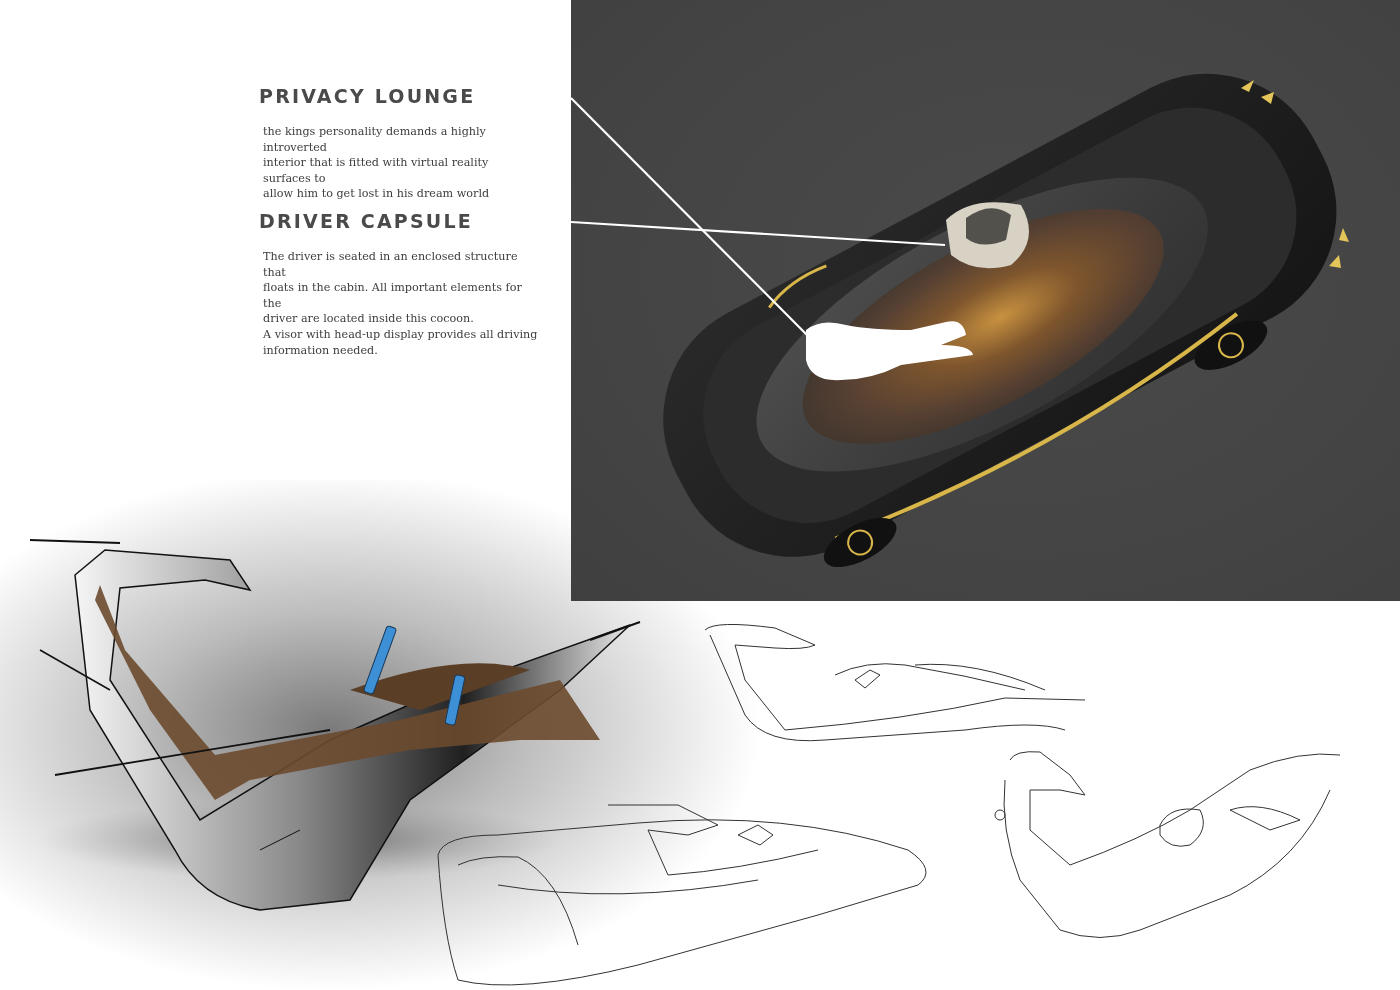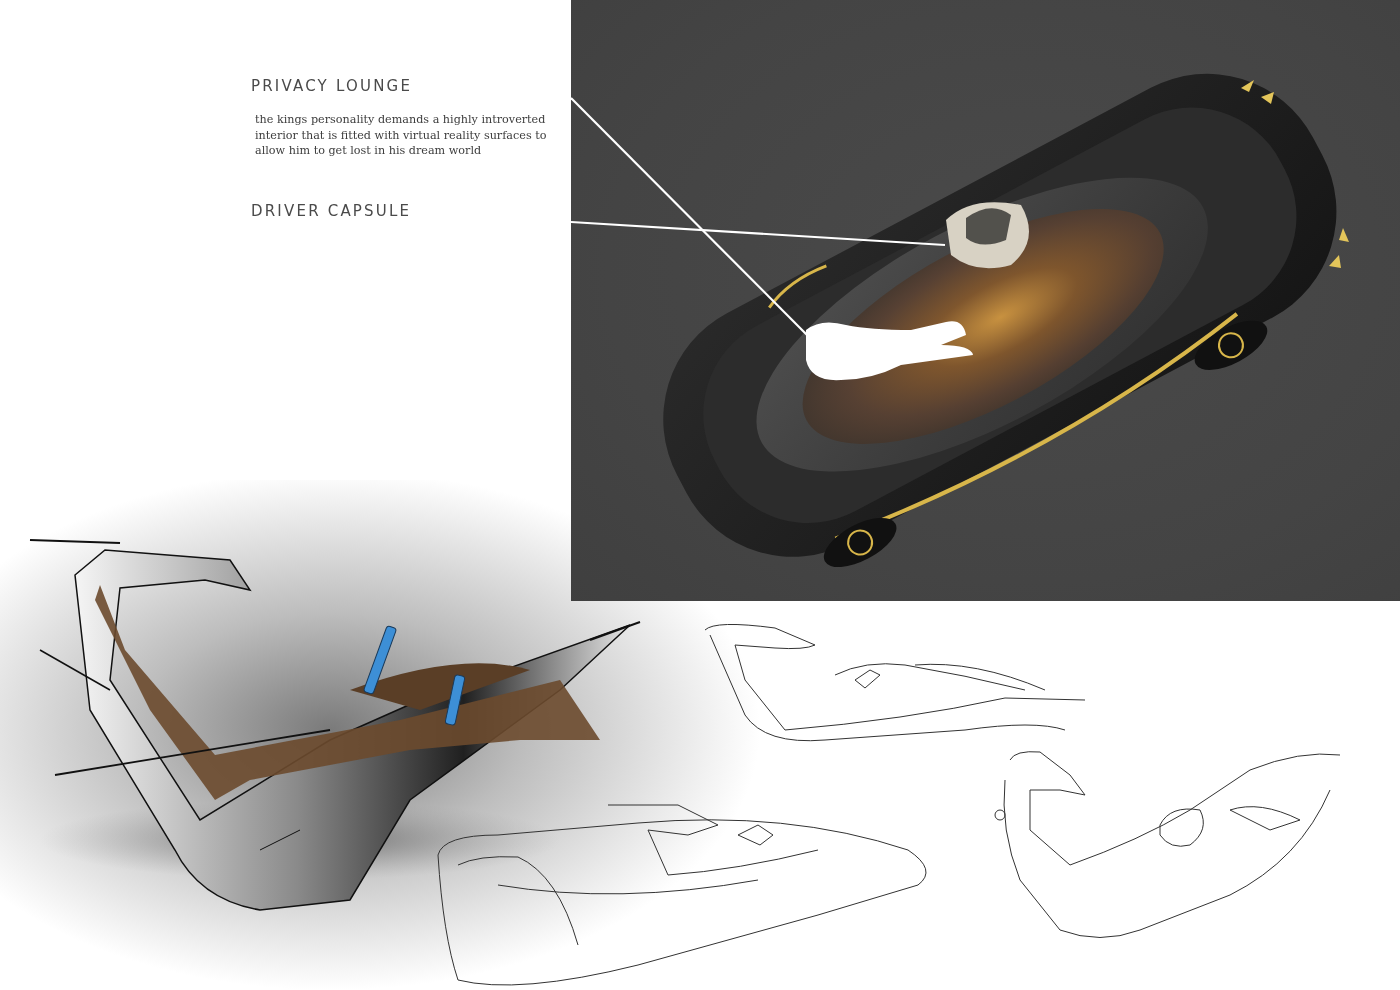--- a/index.html
+++ b/index.html
@@ -14,26 +14,26 @@
         radial-gradient(ellipse 430px 260px at 330px 250px, #7a7a7a 0%, #bdbdbd 45%, rgba(255,255,255,0) 100%);
       pointer-events: none;
     }
     .dark-panel {
       position: absolute; left: 571px; top: 0; width: 829px; height: 601px;
       background: radial-gradient(ellipse 700px 520px at 55% 45%, #4a4a4a 0%, #444444 60%, #3e3e3e 100%);
       overflow: hidden;
     }
     .text-block { position: absolute; left: 251px; width: 300px; }
     .heading {
-      font-family: "DejaVu Sans", sans-serif; font-weight: normal;
-      font-size: 15px; letter-spacing: 2.2px; color: #4a4a4a; margin: 0;
+      font-family: "DejaVu Sans", sans-serif; font-weight: bold;
+      font-size: 19px; letter-spacing: 2.2px; color: #4a4a4a; margin: 8px;
     }
     .body-text {
       font-family: "DejaVu Serif", serif; font-size: 11.2px; line-height: 15.6px;
-      color: #3d3d3d; margin: 4px; white-space: pre-line;
+      color: #3d3d3d; margin: 12px; white-space: pre-line;
     }
     #privacy { top: 77px; }
     #privacy .body-text { margin-top: 17px; }
     #capsule { top: 202px; }
     #capsule .body-text { margin-top: 17px; }
     svg { position: absolute; left: 0; top: 0; }
   </style>
 </head>
 <body>
 
@@ -93,20 +93,25 @@
 
 <div class="text-block" id="privacy">
   <h2 class="heading">PRIVACY LOUNGE</h2>
   <p class="body-text">the kings personality demands a highly introverted
 interior that is fitted with virtual reality surfaces to
 allow him to get lost in his dream world</p>
 </div>
 
 <div class="text-block" id="capsule">
   <h2 class="heading">DRIVER CAPSULE</h2>
+  <p class="body-text">The driver is seated in an enclosed structure that
+floats in the cabin. All important elements for the
+driver are located inside this cocoon.
+A visor with head-up display provides all driving
+information needed.</p>
 </div>
 
 <svg width="800" height="480" style="left:0; top:510px;" viewBox="0 0 800 480">
   <defs>
     <linearGradient id="silver" x1="0" y1="0" x2="1" y2="0">
       <stop offset="0" stop-color="#f5f5f5"></stop>
       <stop offset="0.4" stop-color="#8a8a8a"></stop>
       <stop offset="0.7" stop-color="#202020"></stop>
       <stop offset="1" stop-color="#e8e8e8"></stop>
     </linearGradient>

